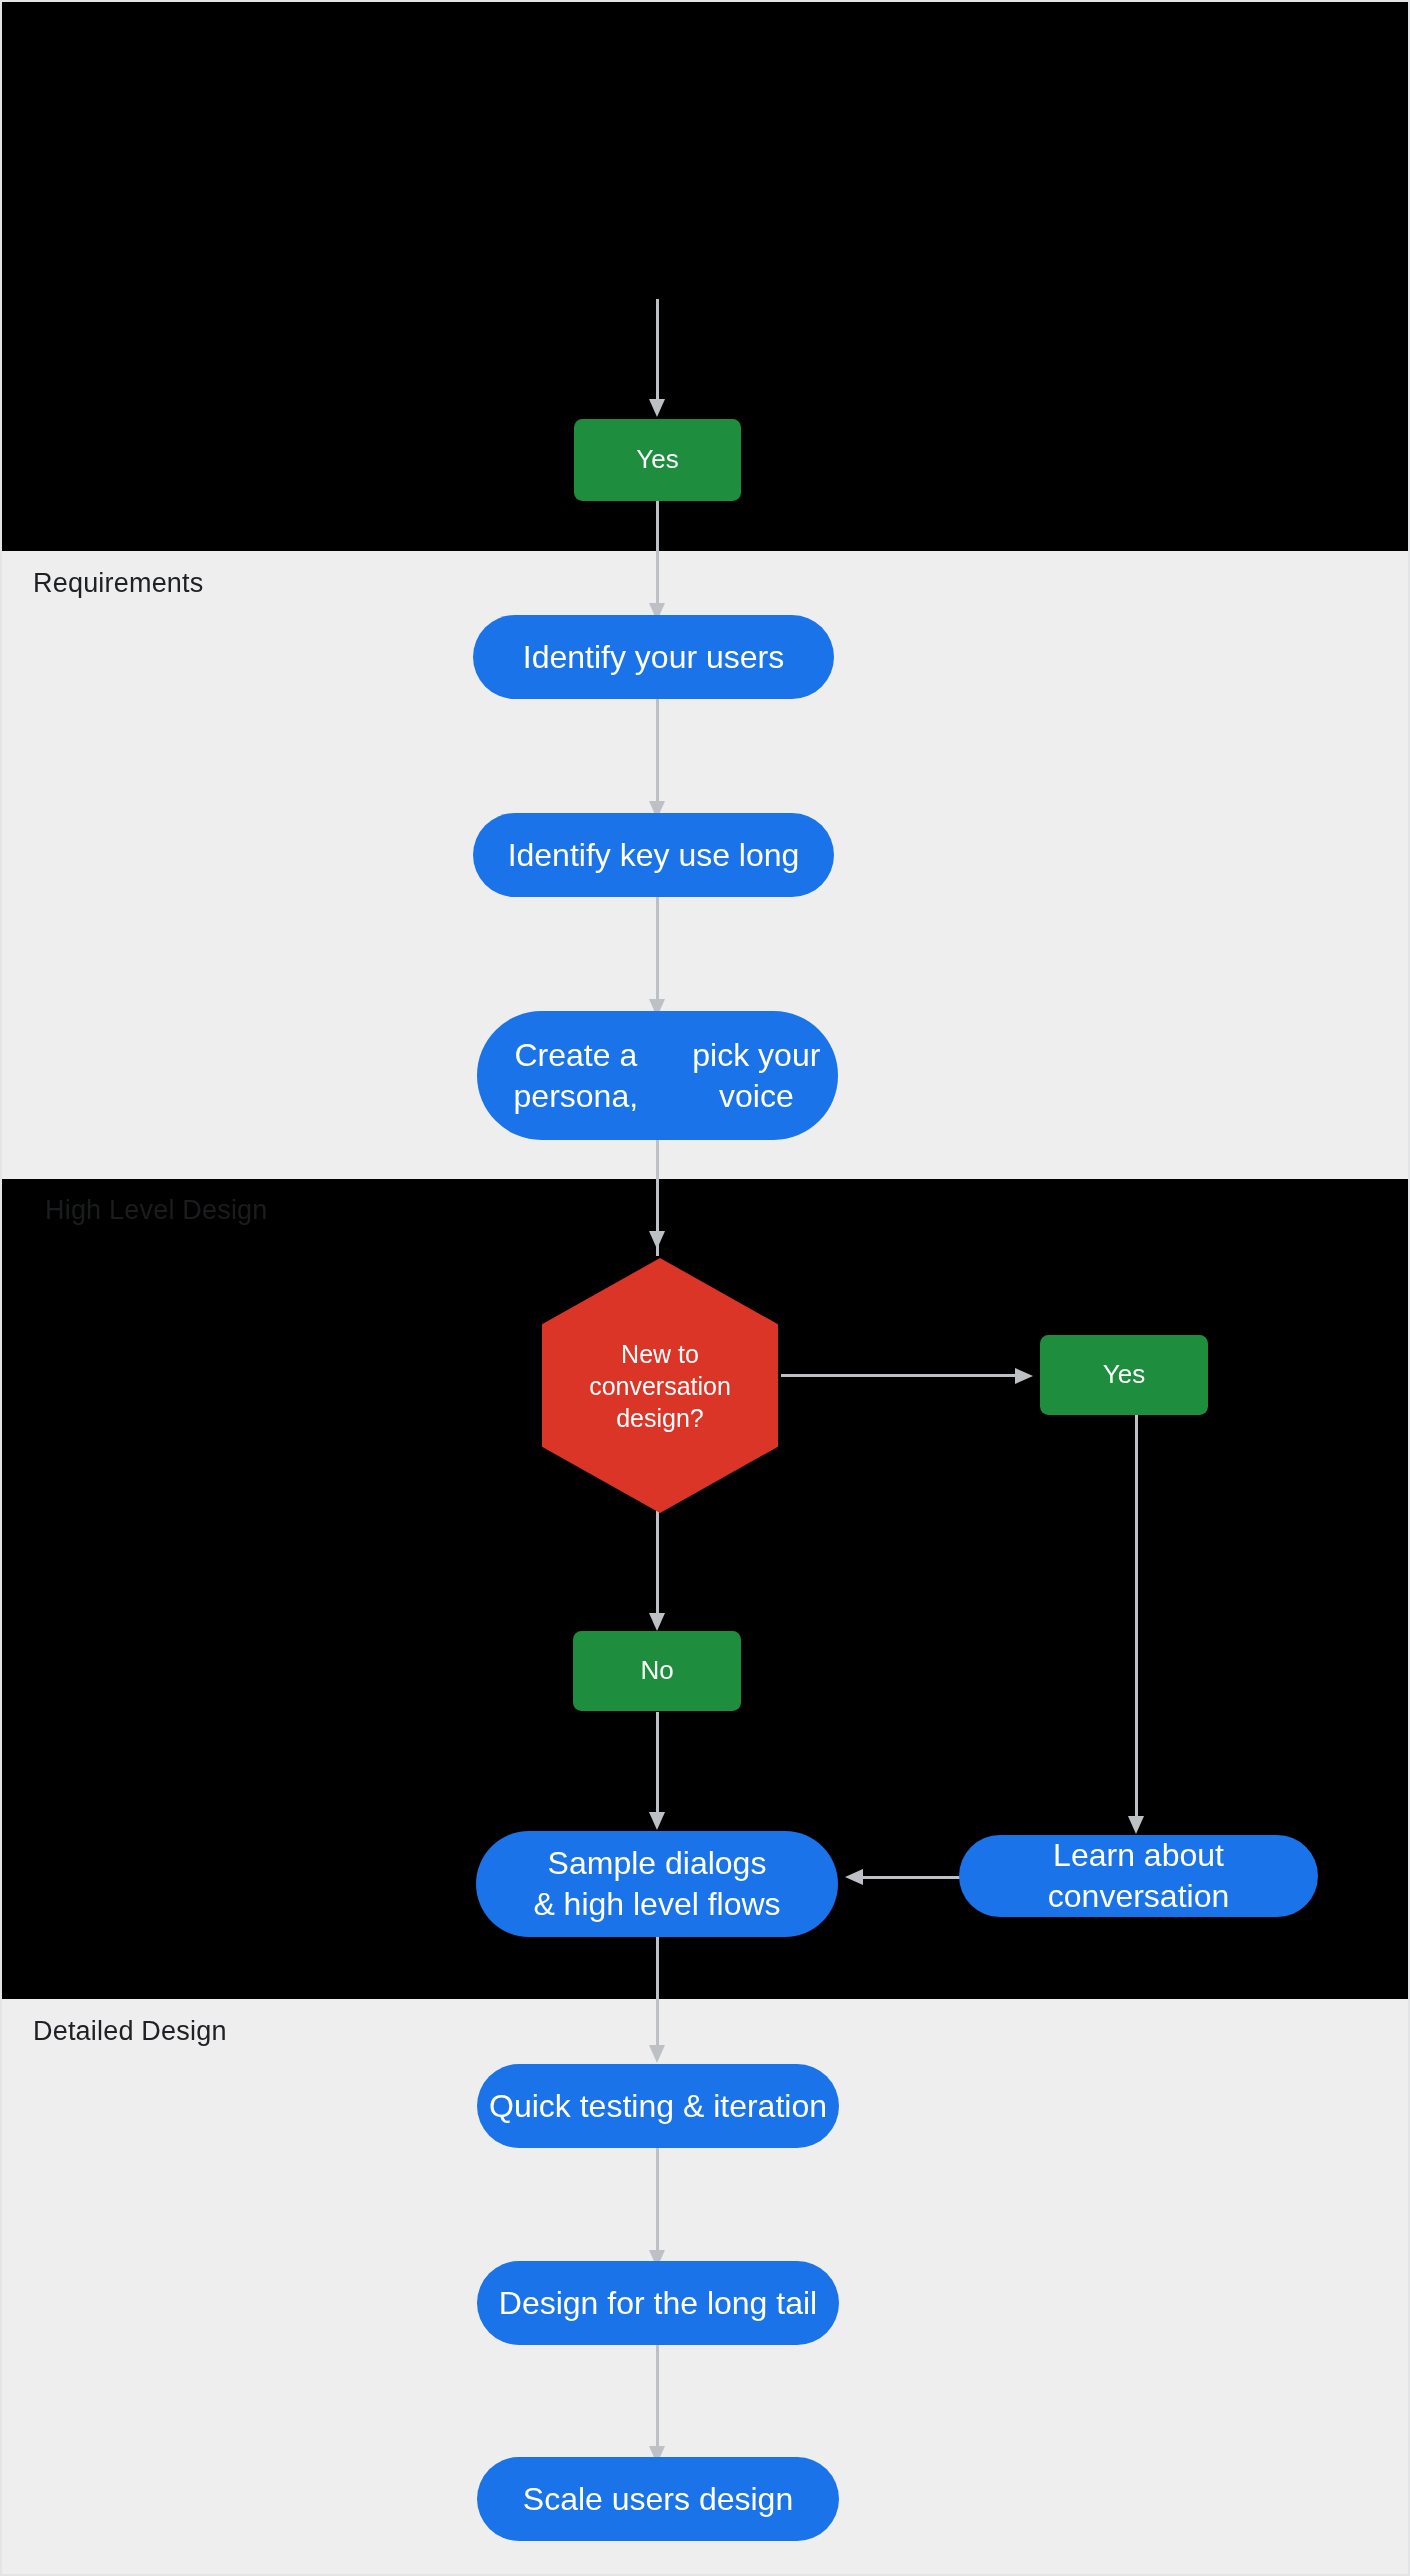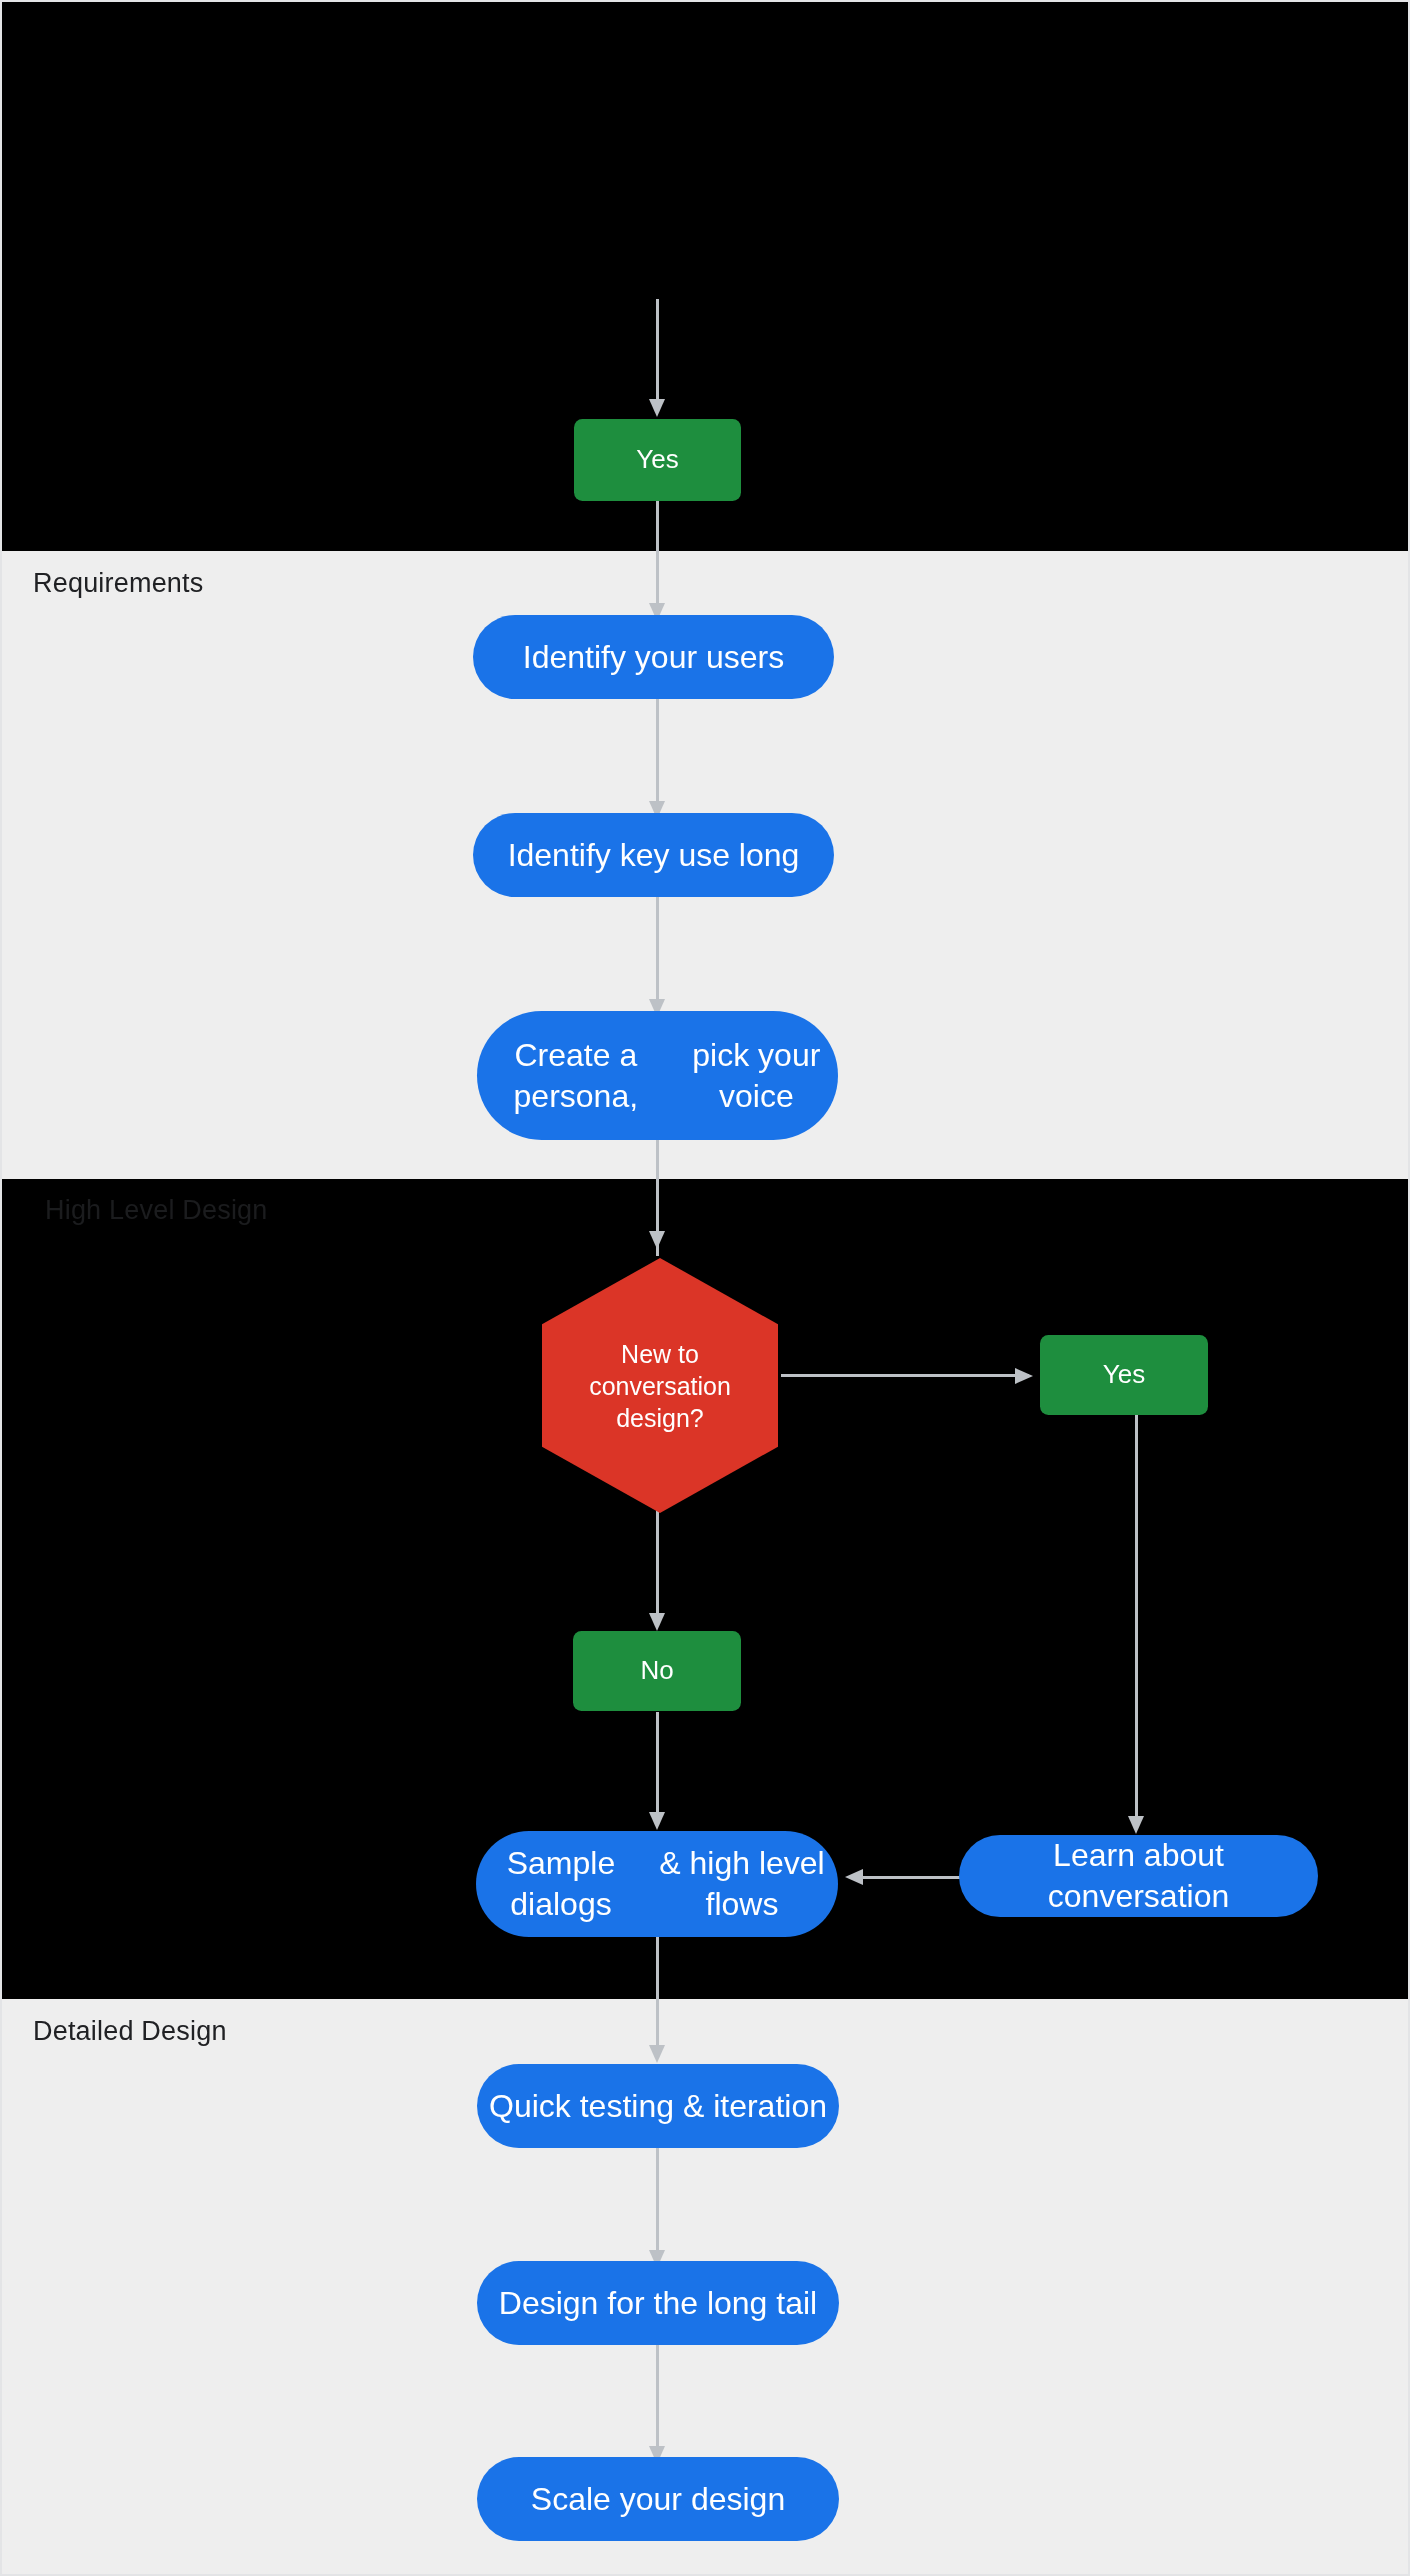--- a/index.html
+++ b/index.html
@@ -179,35 +179,35 @@
   </div>
 
   <div class="node greenbox" style="left:1038px; top:1333px; width:168px; height:80px;">
     <span>Yes</span>
   </div>
 
   <div class="node greenbox" style="left:571px; top:1629px; width:168px; height:80px;">
     <span>No</span>
   </div>
 
-  <div class="node pill" style="left:474px; top:1829px; width:362px; height:106px; ">
+  <div class="node pill" style="left:474px; top:1829px; width:362px; height:106px; flex-direction:column;">
     <span>Sample dialogs</span>
     <span>&amp; high level flows</span>
   </div>
 
   <div class="node pill" style="left:957px; top:1833px; width:359px; height:82px;">
     <span>Learn about conversation</span>
   </div>
 
   <div class="node pill" style="left:475px; top:2062px; width:362px; height:84px;">
     <span>Quick testing &amp; iteration</span>
   </div>
 
   <div class="node pill" style="left:475px; top:2259px; width:362px; height:84px;">
     <span>Design for the long tail</span>
   </div>
 
   <div class="node pill" style="left:475px; top:2455px; width:362px; height:84px;">
-    <span>Scale your design</span>
+    <span>Scale users design</span>
   </div>
 
 </div>
 
 
 </body></html>

